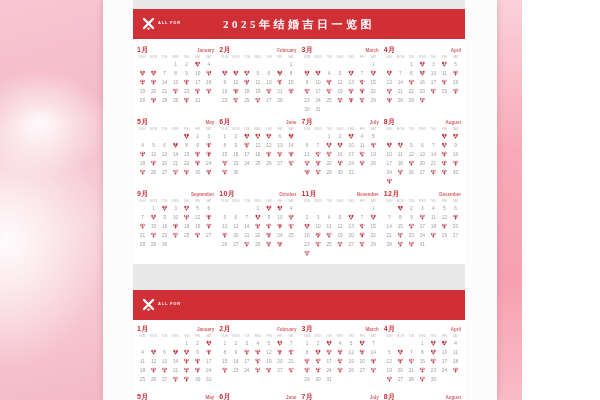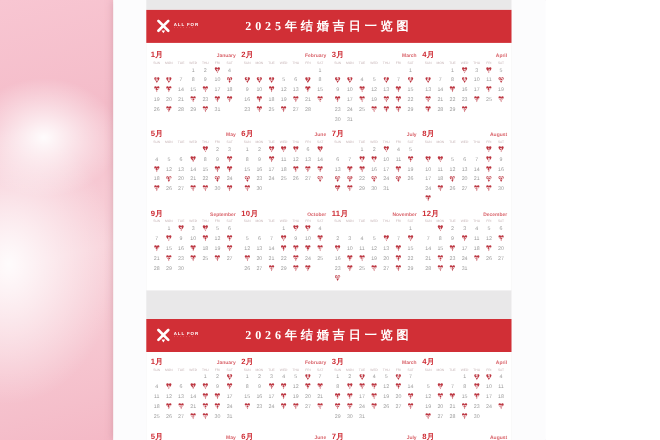--- a/index.html
+++ b/index.html
@@ -1,17 +1,17 @@
 <!DOCTYPE html>
 <html><head>
 <meta charset="utf-8">
 <style>
   html,body{margin:0;padding:0;background:#fff;}
   .stage{position:relative;width:496px;height:400px;overflow:hidden;
-         font-family:"Liberation Sans","DejaVu Sans",sans-serif;background:#fff;}
+         font-family:"Liberation Sans","DejaVu Sans",sans-serif;background:#fff;padding-left:26px;}
 
   
   .bg-left{position:absolute;left:0;top:0;width:103px;height:400px;
     background:
       radial-gradient(95px 75px at 40px 125px, rgba(255,255,255,.95), rgba(255,255,255,0) 72%),
       radial-gradient(130px 170px at 8px 240px, rgba(255,255,255,.92), rgba(255,255,255,0) 75%),
       linear-gradient(165deg,#f8c6d2 0%,#f4bcc9 28%,#f8d2da 58%,#f4b9c6 100%);}
   .bg-right{position:absolute;left:497px;top:0;width:103px;height:400px;
     background:linear-gradient(180deg,#fbd2da 0%,#f8a9b7 38%,#f7a1b0 70%,#f9bcc7 100%);}
 
@@ -1085,21 +1085,20 @@
               <svg width="13" height="13" viewBox="0 0 13 13">
                 <path d="M2 1.5 L11 10.5 M11 1.5 L2 10.5" stroke="#ffffff" stroke-width="2.4" stroke-linecap="round" fill="none"></path>
                 <path d="M4.8 10.2 L8.2 10.2 L6.5 12.8 Z" fill="#ffffff"></path>
               </svg>
             </span>
             <span class="logo-text">
               <span class="logo-l1">ALL FOR</span>
               <span class="logo-l2">·  ·  ·  ·  ·  ·  ·</span>
             </span>
           </div>
-          <div class="banner-title">2026年结婚吉日一览图</div>
         </div>
         <div class="months months-2026">
             <div class="month">
               <div class="m-title">
                 <span class="m-cn">1月</span>
                 <span class="m-en">January</span>
               </div>
               <div class="wk">
                 <span>SUN</span>
                 <span>MON</span>

